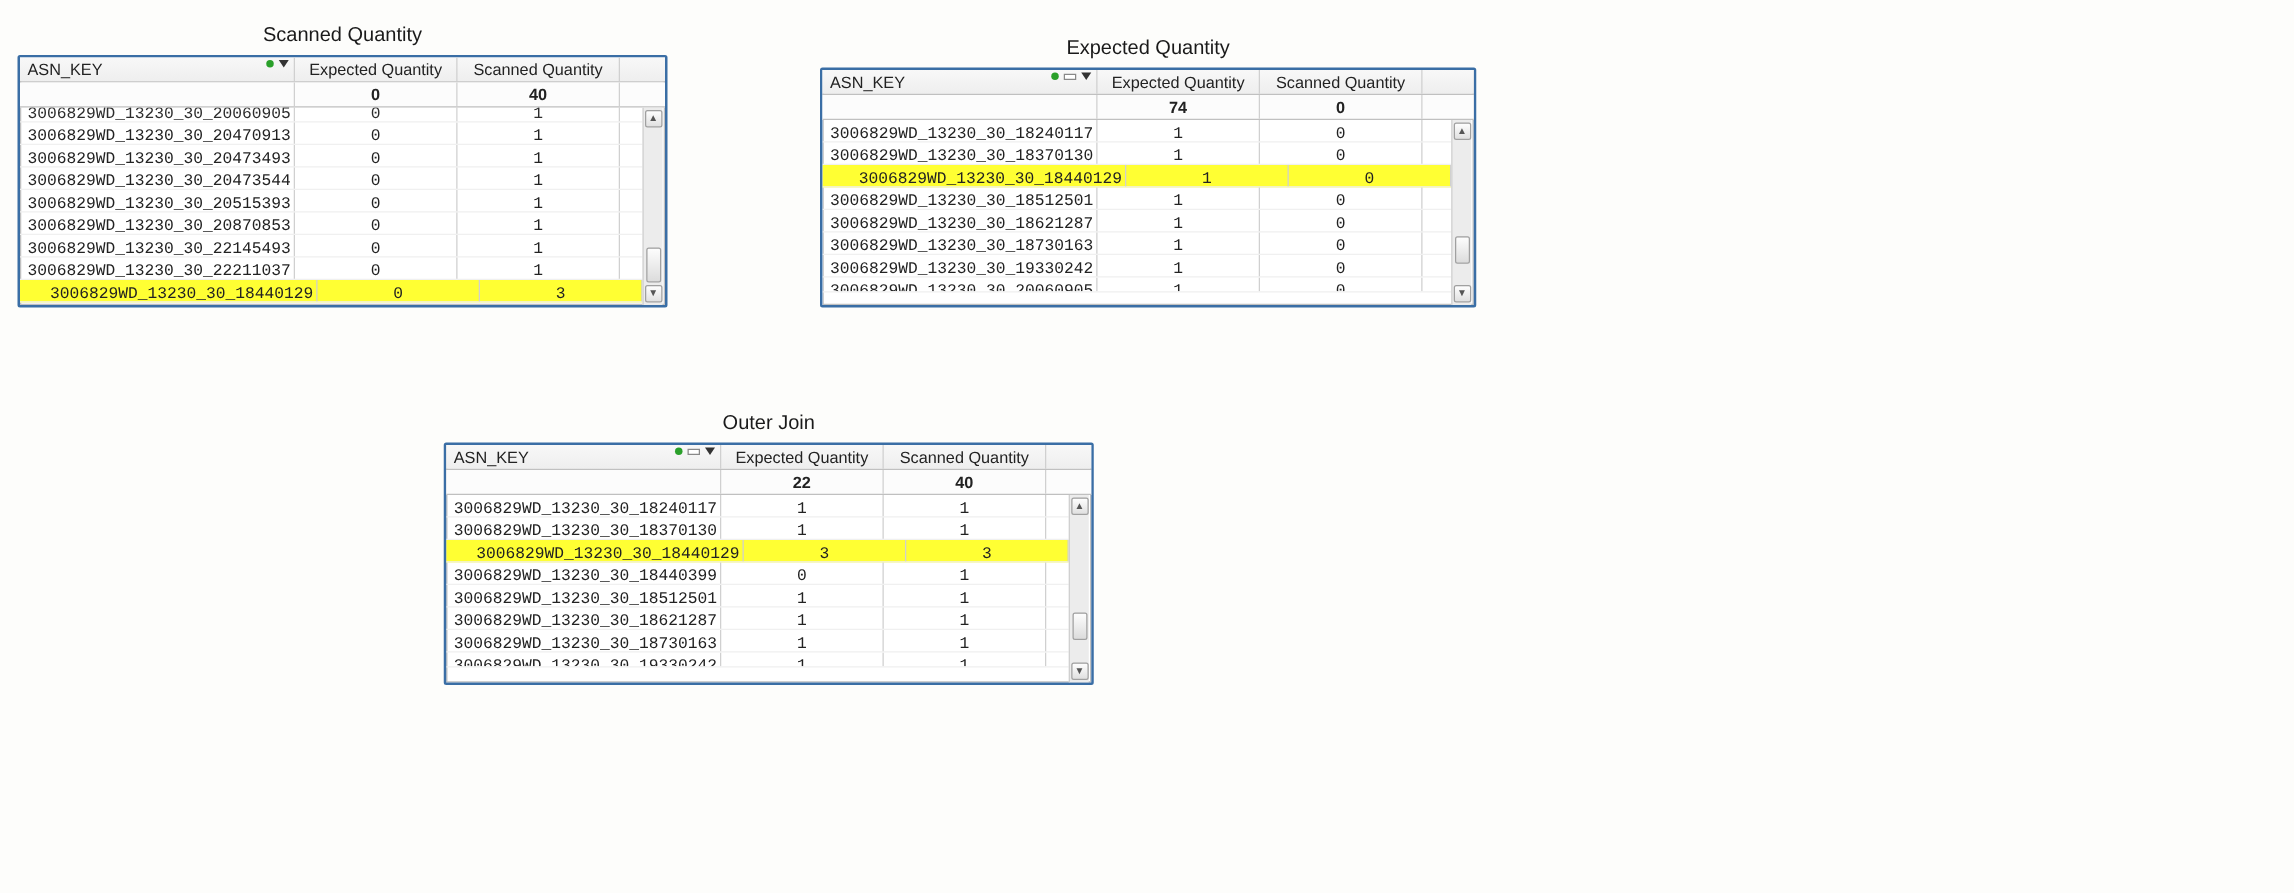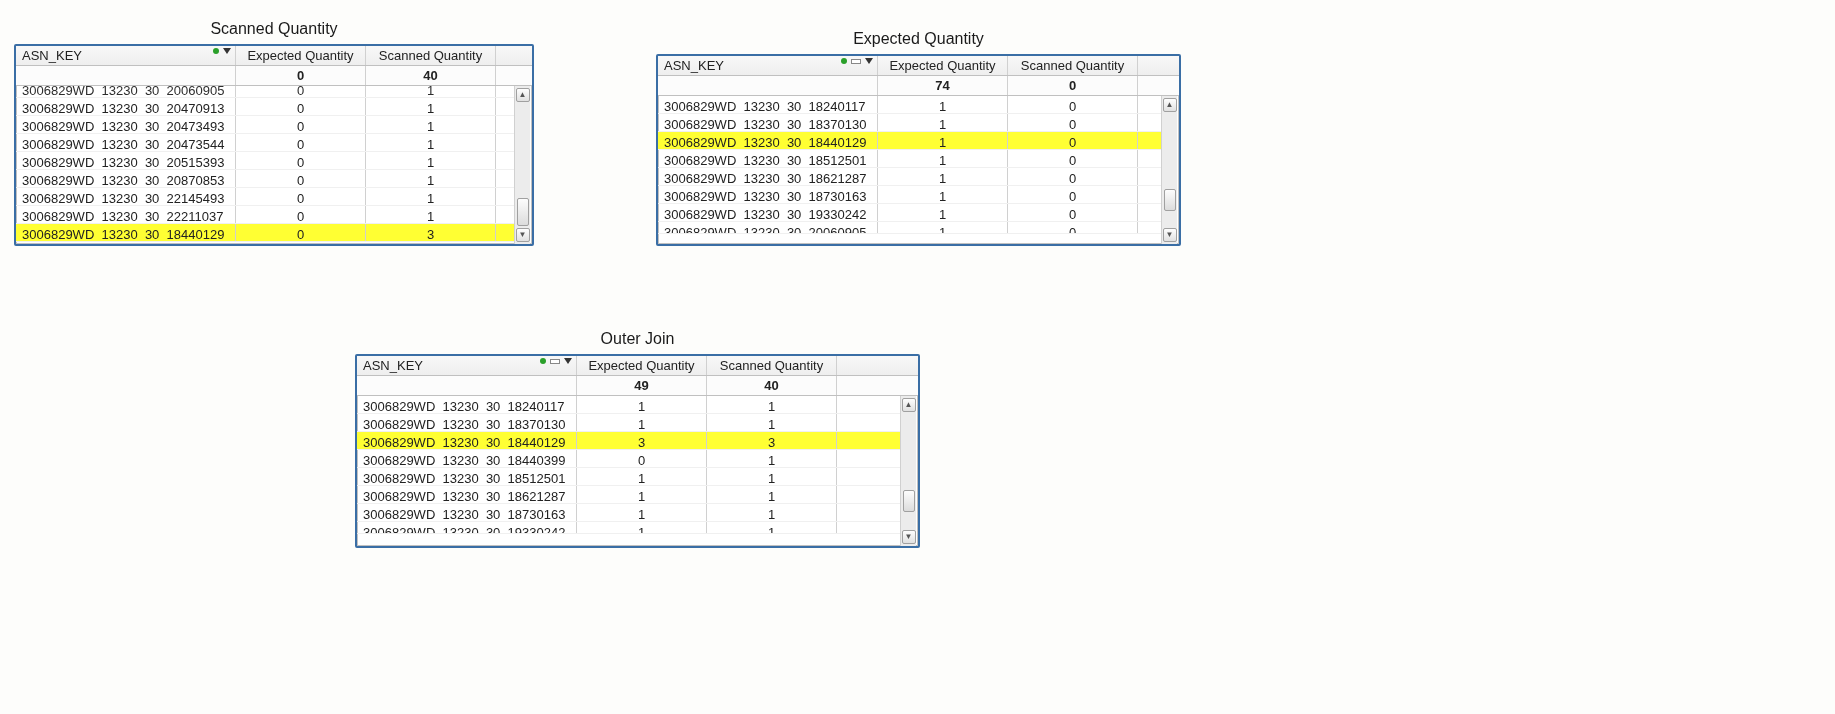--- a/index.html
+++ b/index.html
@@ -53,20 +53,21 @@
       overflow: hidden;
     }
     .row {
       display: flex;
       border-bottom: 1px solid #f0f0f0;
       height: 18px;
       line-height: 18px;
     }
     .row.highlight {
       background: #ffff33;
+      justify-content: flex-end;
     }
     .row-cut-top {
       margin-top: -6px;
       opacity: 0.95;
     }
     .row-cut-bot {
       height: 12px;
       overflow: hidden;
     }
     .scrollbar {
@@ -123,27 +124,27 @@
     .dropdown-caret {
       width: 0; height: 0;
       border-left: 4px solid transparent;
       border-right: 4px solid transparent;
       border-top: 6px solid #333;
     }
 
     
     #panel-scanned { left: 14px; top: 20px; width: 520px; }
     #panel-expected { left: 656px; top: 30px; width: 525px; }
-    #panel-outer { left: 355px; top: 330px; width: 565px; }
+    #panel-outer { left: 355px; top: 330px; width: 520px; }
 
     #panel-scanned .grid-body { height: 158px; }
     #panel-expected .grid-body { height: 148px; }
     #panel-outer .grid-body { height: 150px; }
 
-    .grid-inner { padding-right: 18px; }
+    .grid-inner { padding-right: 18px; font-family: Liberation Mono, monospace; }
   </style>
 </head>
 <body>
 
 <div class="panel" id="panel-scanned">
   <div class="panel-title">Scanned Quantity</div>
   <div class="grid">
     <div class="grid-header">
       <div class="col col-key">
         <span>ASN_KEY</span>
@@ -303,21 +304,21 @@
           <span class="dot-green"></span>
           <span class="sort-tri box"></span>
           <span class="dropdown-caret"></span>
         </span>
       </div>
       <div class="col col-exp"><span>Expected Quantity</span></div>
       <div class="col col-scan"><span>Scanned Quantity</span></div>
     </div>
     <div class="grid-totals">
       <div class="col col-key"></div>
-      <div class="col col-exp">49</div>
+      <div class="col col-exp">22</div>
       <div class="col col-scan">40</div>
     </div>
     <div class="grid-body">
       <div class="grid-inner" id="rows-outer">
           <div class="row">
             <div class="col col-key">3006829WD_13230_30_18240117</div>
             <div class="col col-exp">1</div>
             <div class="col col-scan">1</div>
           </div>
           <div class="row">

